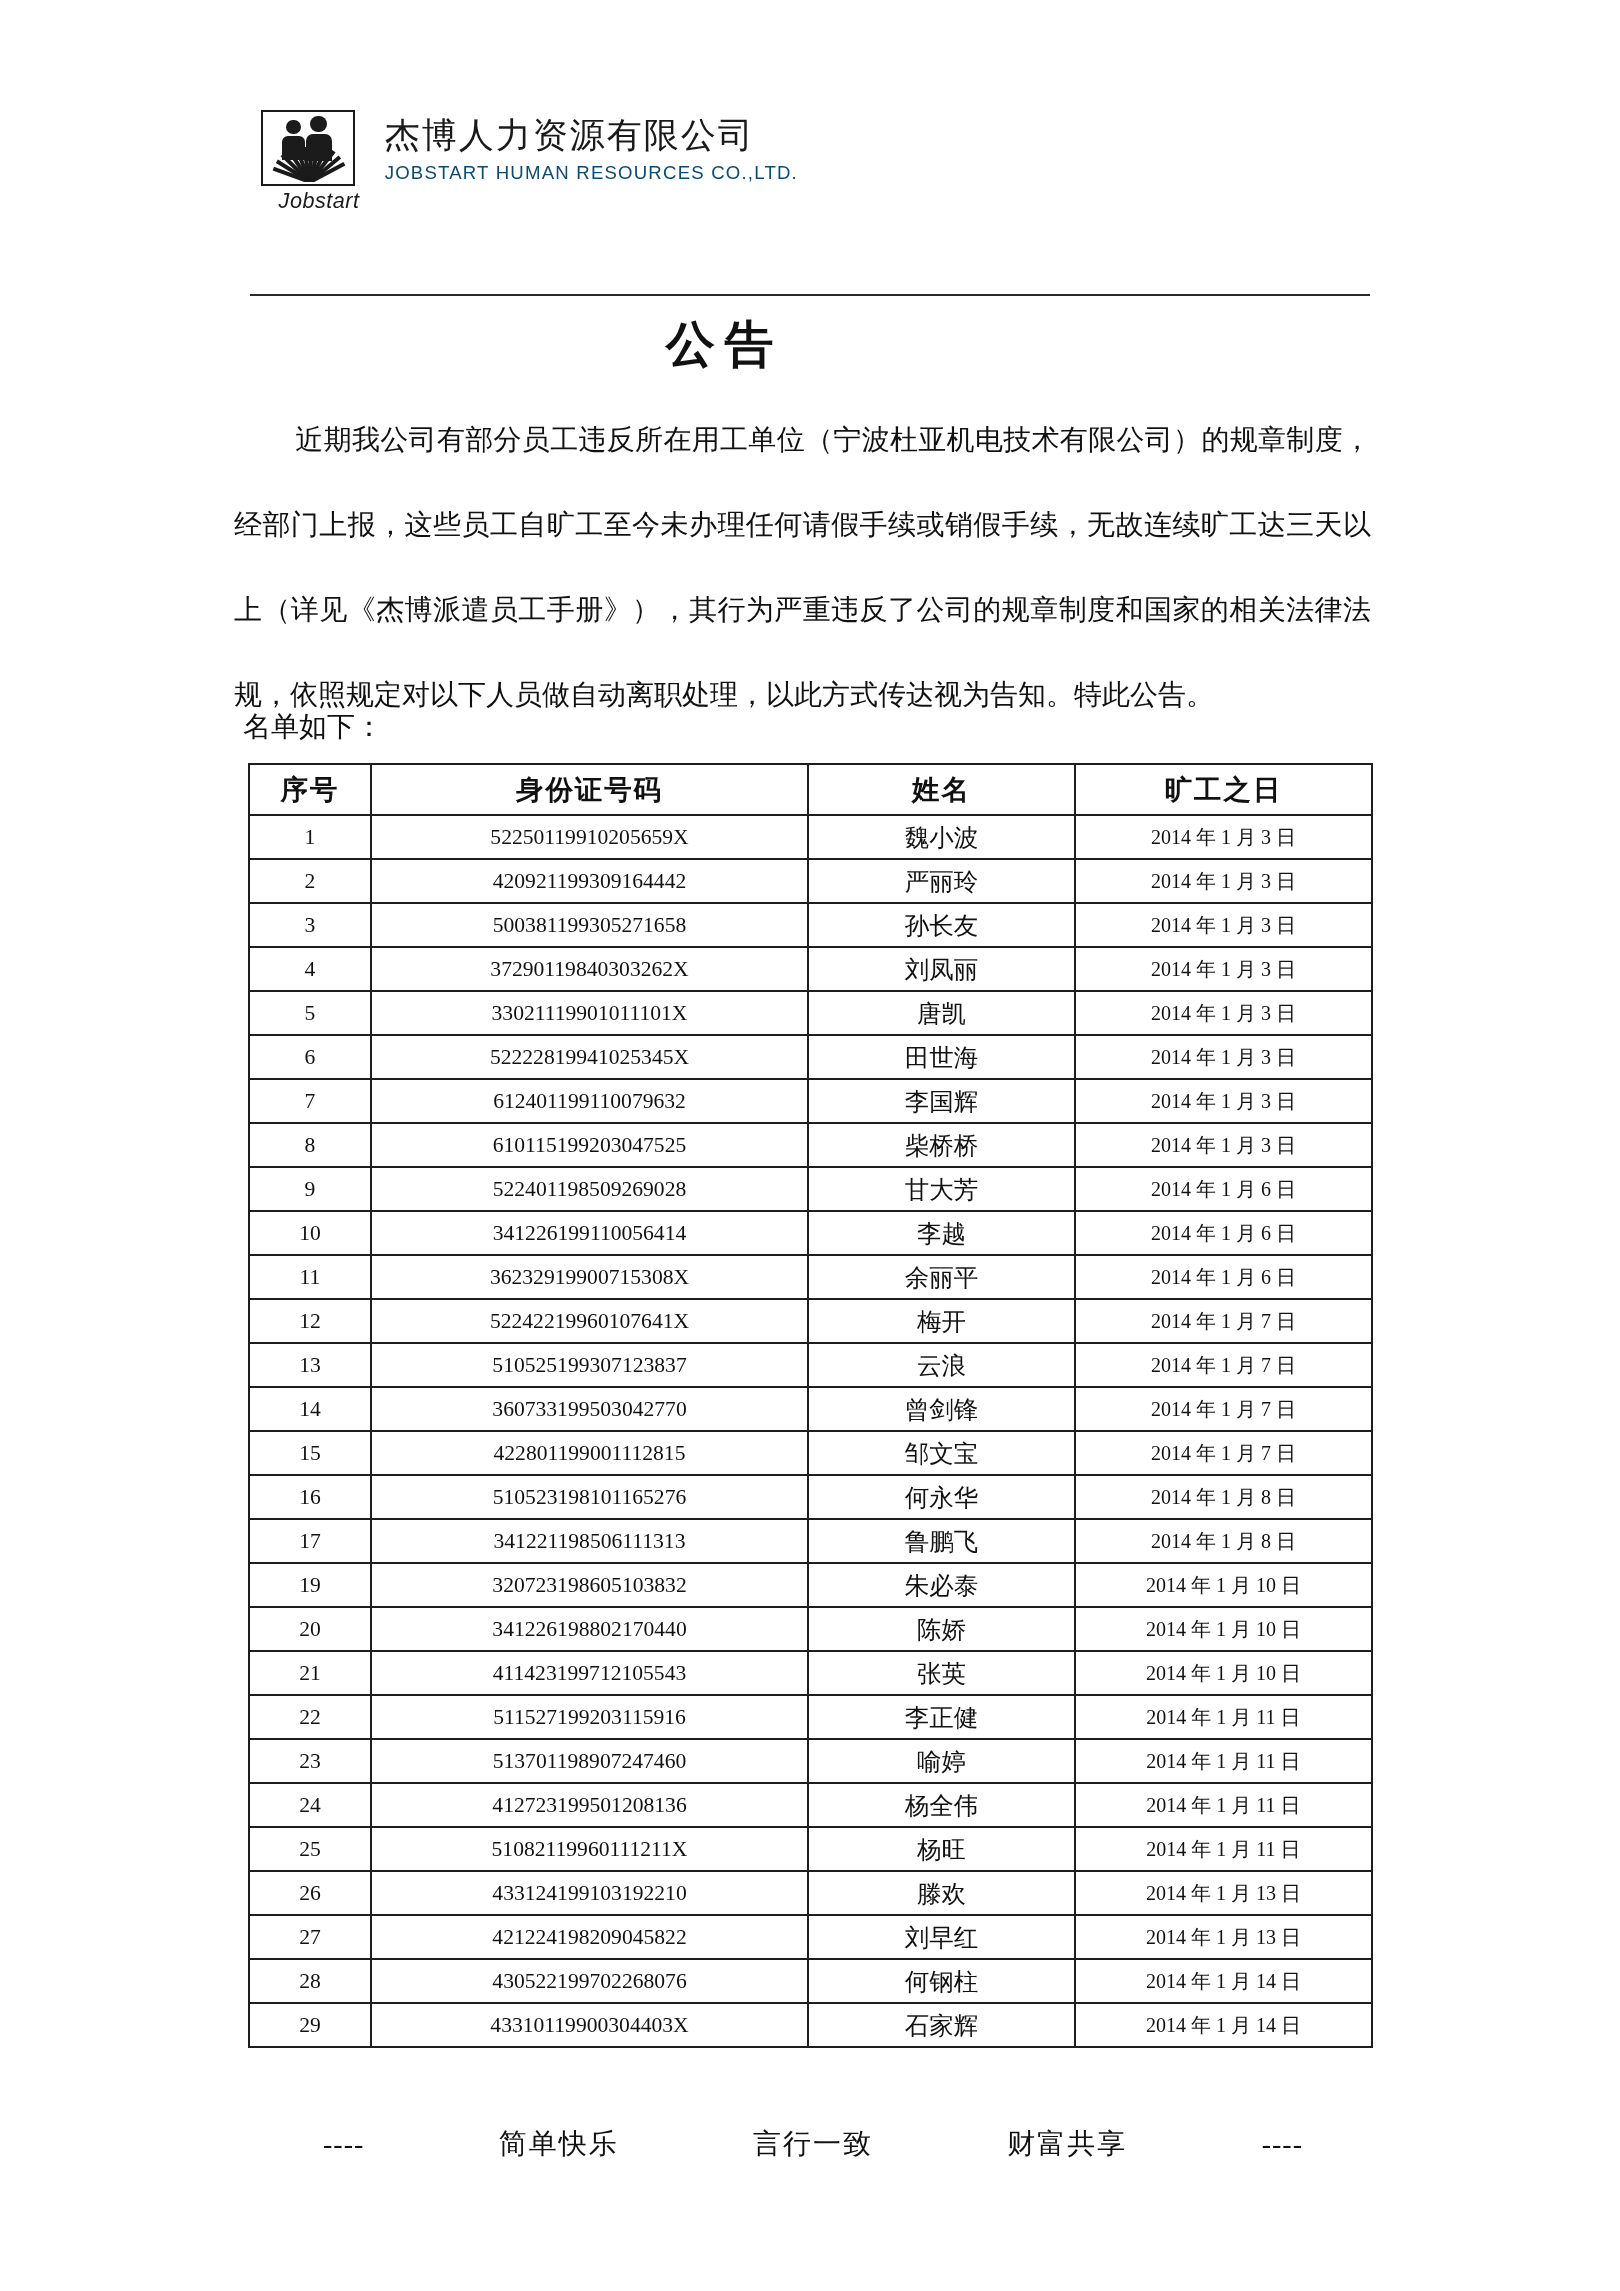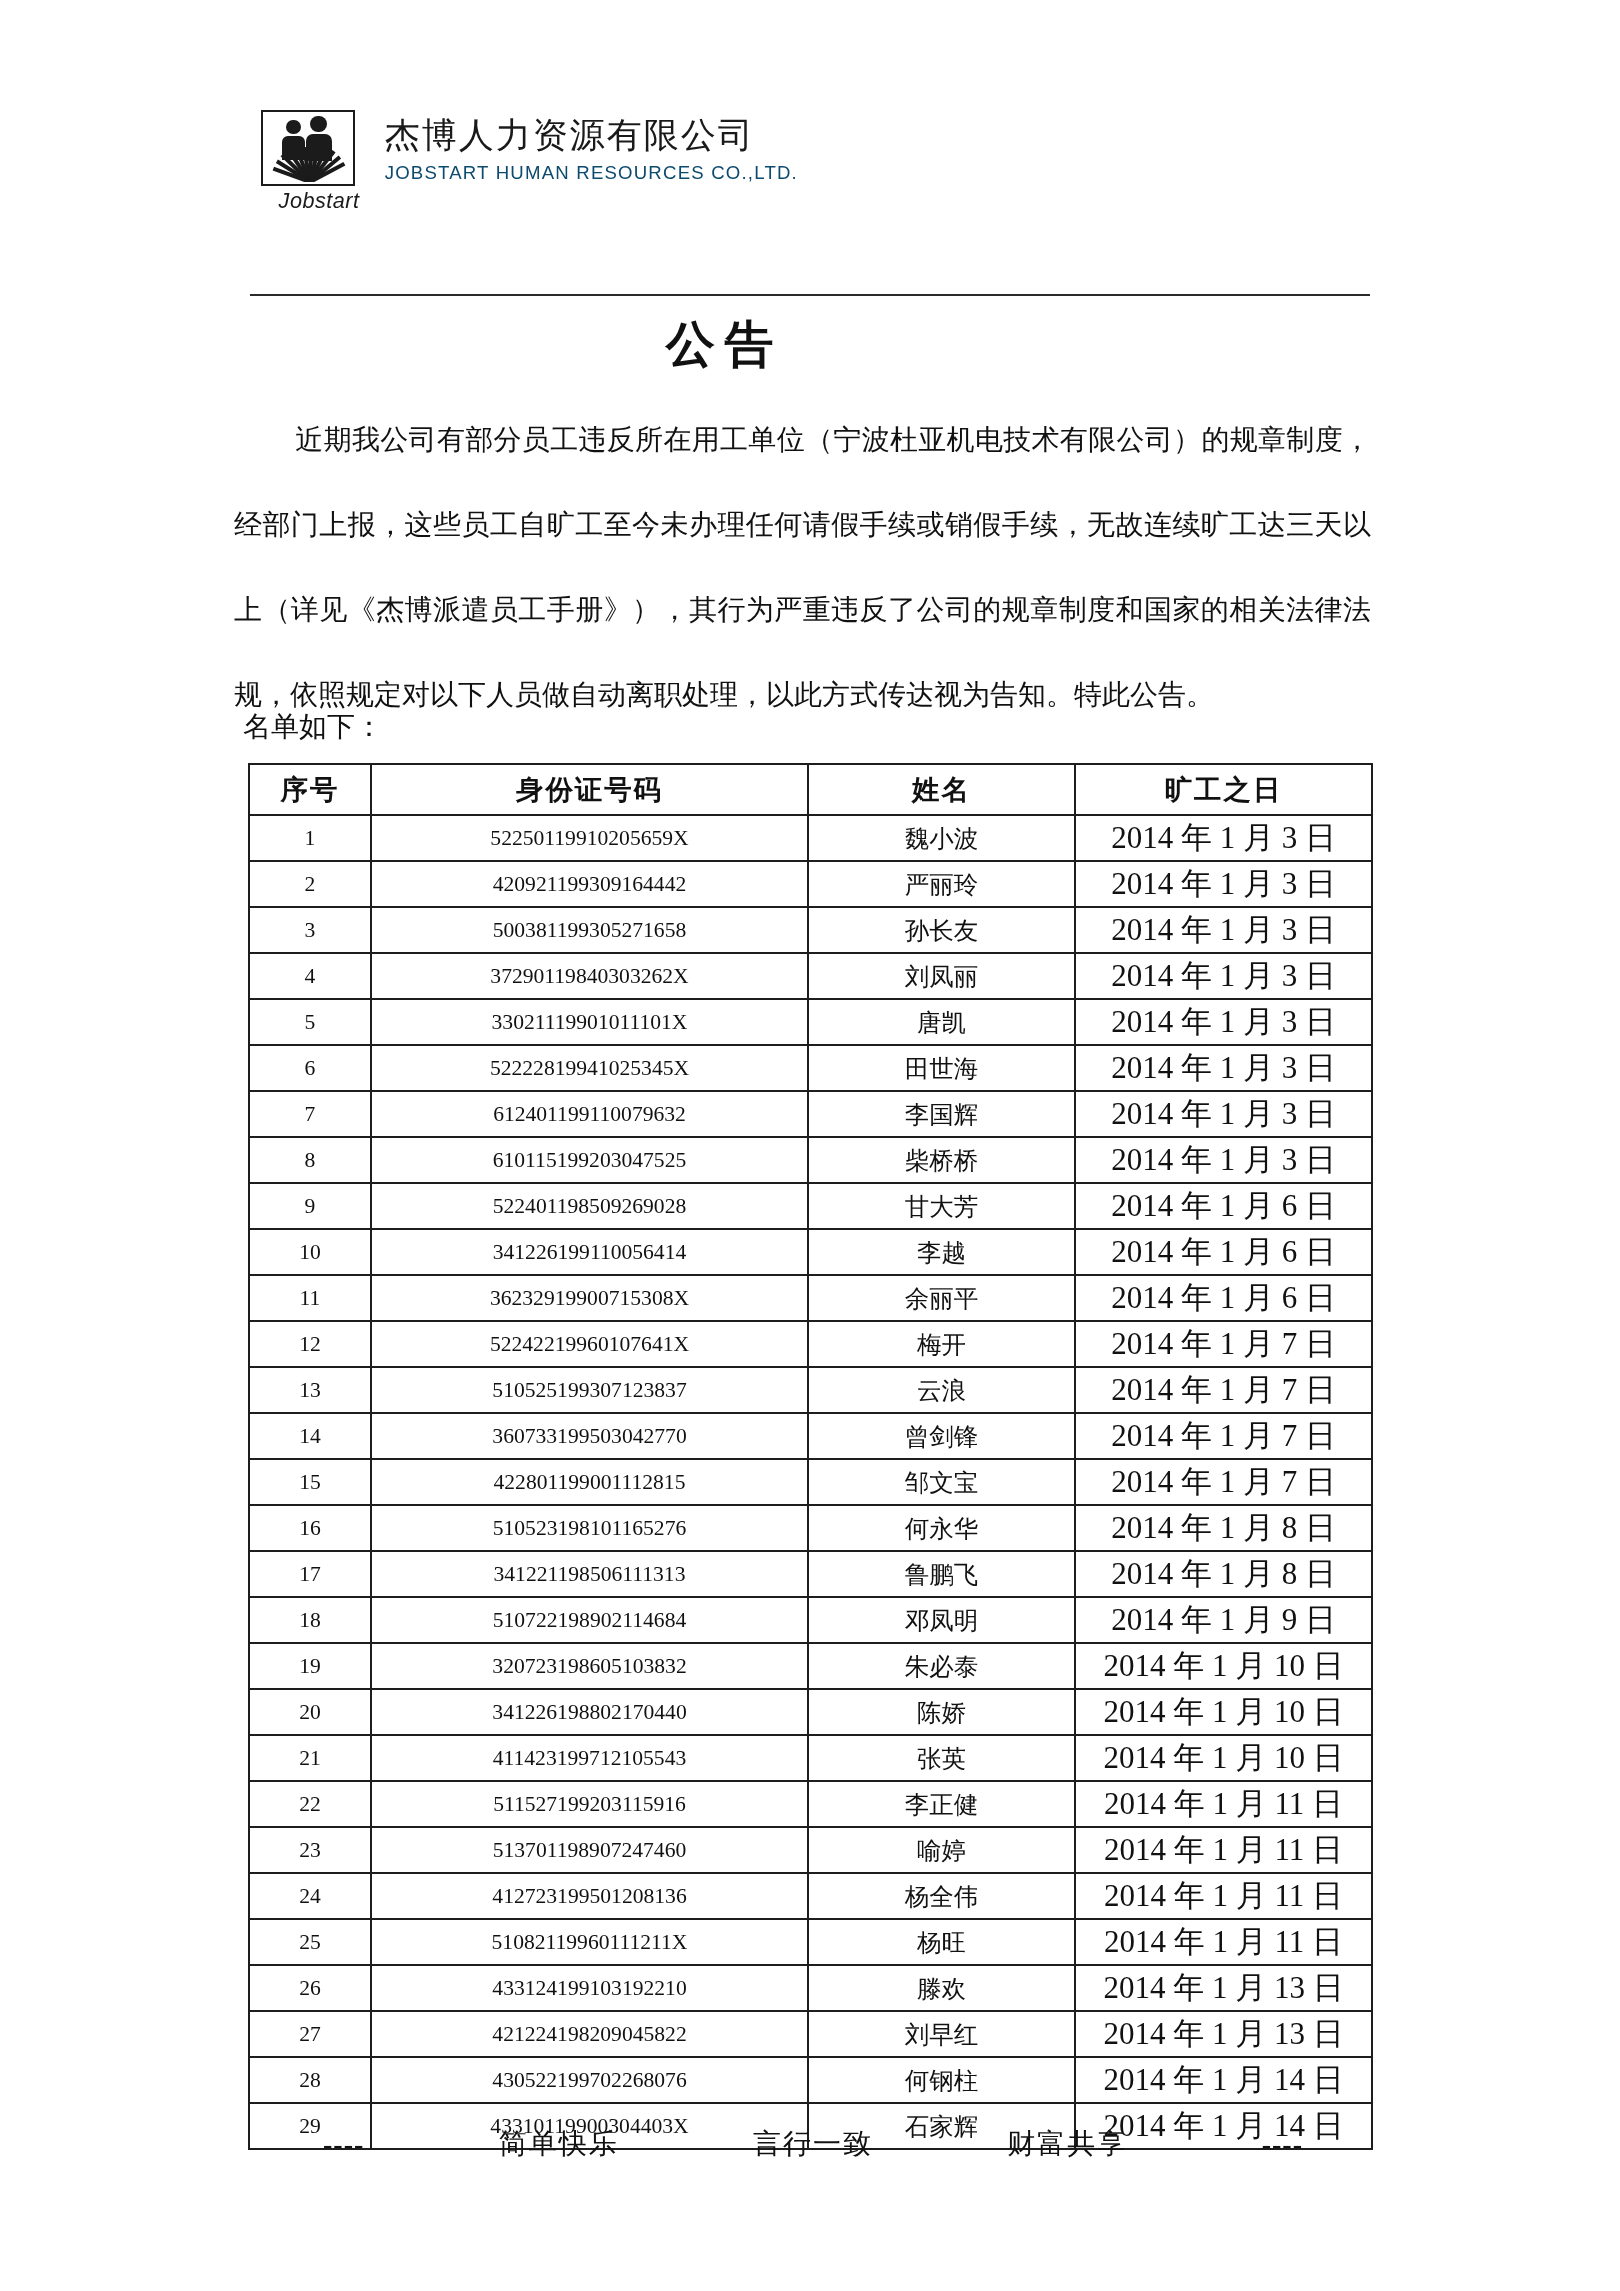--- a/index.html
+++ b/index.html
@@ -176,21 +176,21 @@
   }
   table.roster tbody td {
     height: 40px;
     font-size: 21.6px;
   }
   table.roster tbody td.name {
     font-size: 24.5px;
     margin-top: 12px;
   }
   table.roster tbody td.date {
-    font-size: 31px;
+    font-size: 20px;
   }
   col.c-idx  { width: 122px; }
   col.c-id   { width: 437px; }
   col.c-name { width: 267px; }
   col.c-date { width: 297px; }
 
   
   .footer {
     position: absolute;
     left: 323px;
@@ -364,26 +364,20 @@
             <td class="name">何永华</td>
             <td class="date">2014 年 1 月 8 日</td>
           </tr>
           <tr>
             <td class="idx">17</td>
             <td class="id">341221198506111313</td>
             <td class="name">鲁鹏飞</td>
             <td class="date">2014 年 1 月 8 日</td>
           </tr>
           <tr>
-            <td class="idx">18</td>
-            <td class="id">510722198902114684</td>
-            <td class="name">邓凤明</td>
-            <td class="date">2014 年 1 月 9 日</td>
-          </tr>
-          <tr>
             <td class="idx">19</td>
             <td class="id">320723198605103832</td>
             <td class="name">朱必泰</td>
             <td class="date">2014 年 1 月 10 日</td>
           </tr>
           <tr>
             <td class="idx">20</td>
             <td class="id">341226198802170440</td>
             <td class="name">陈娇</td>
             <td class="date">2014 年 1 月 10 日</td>

